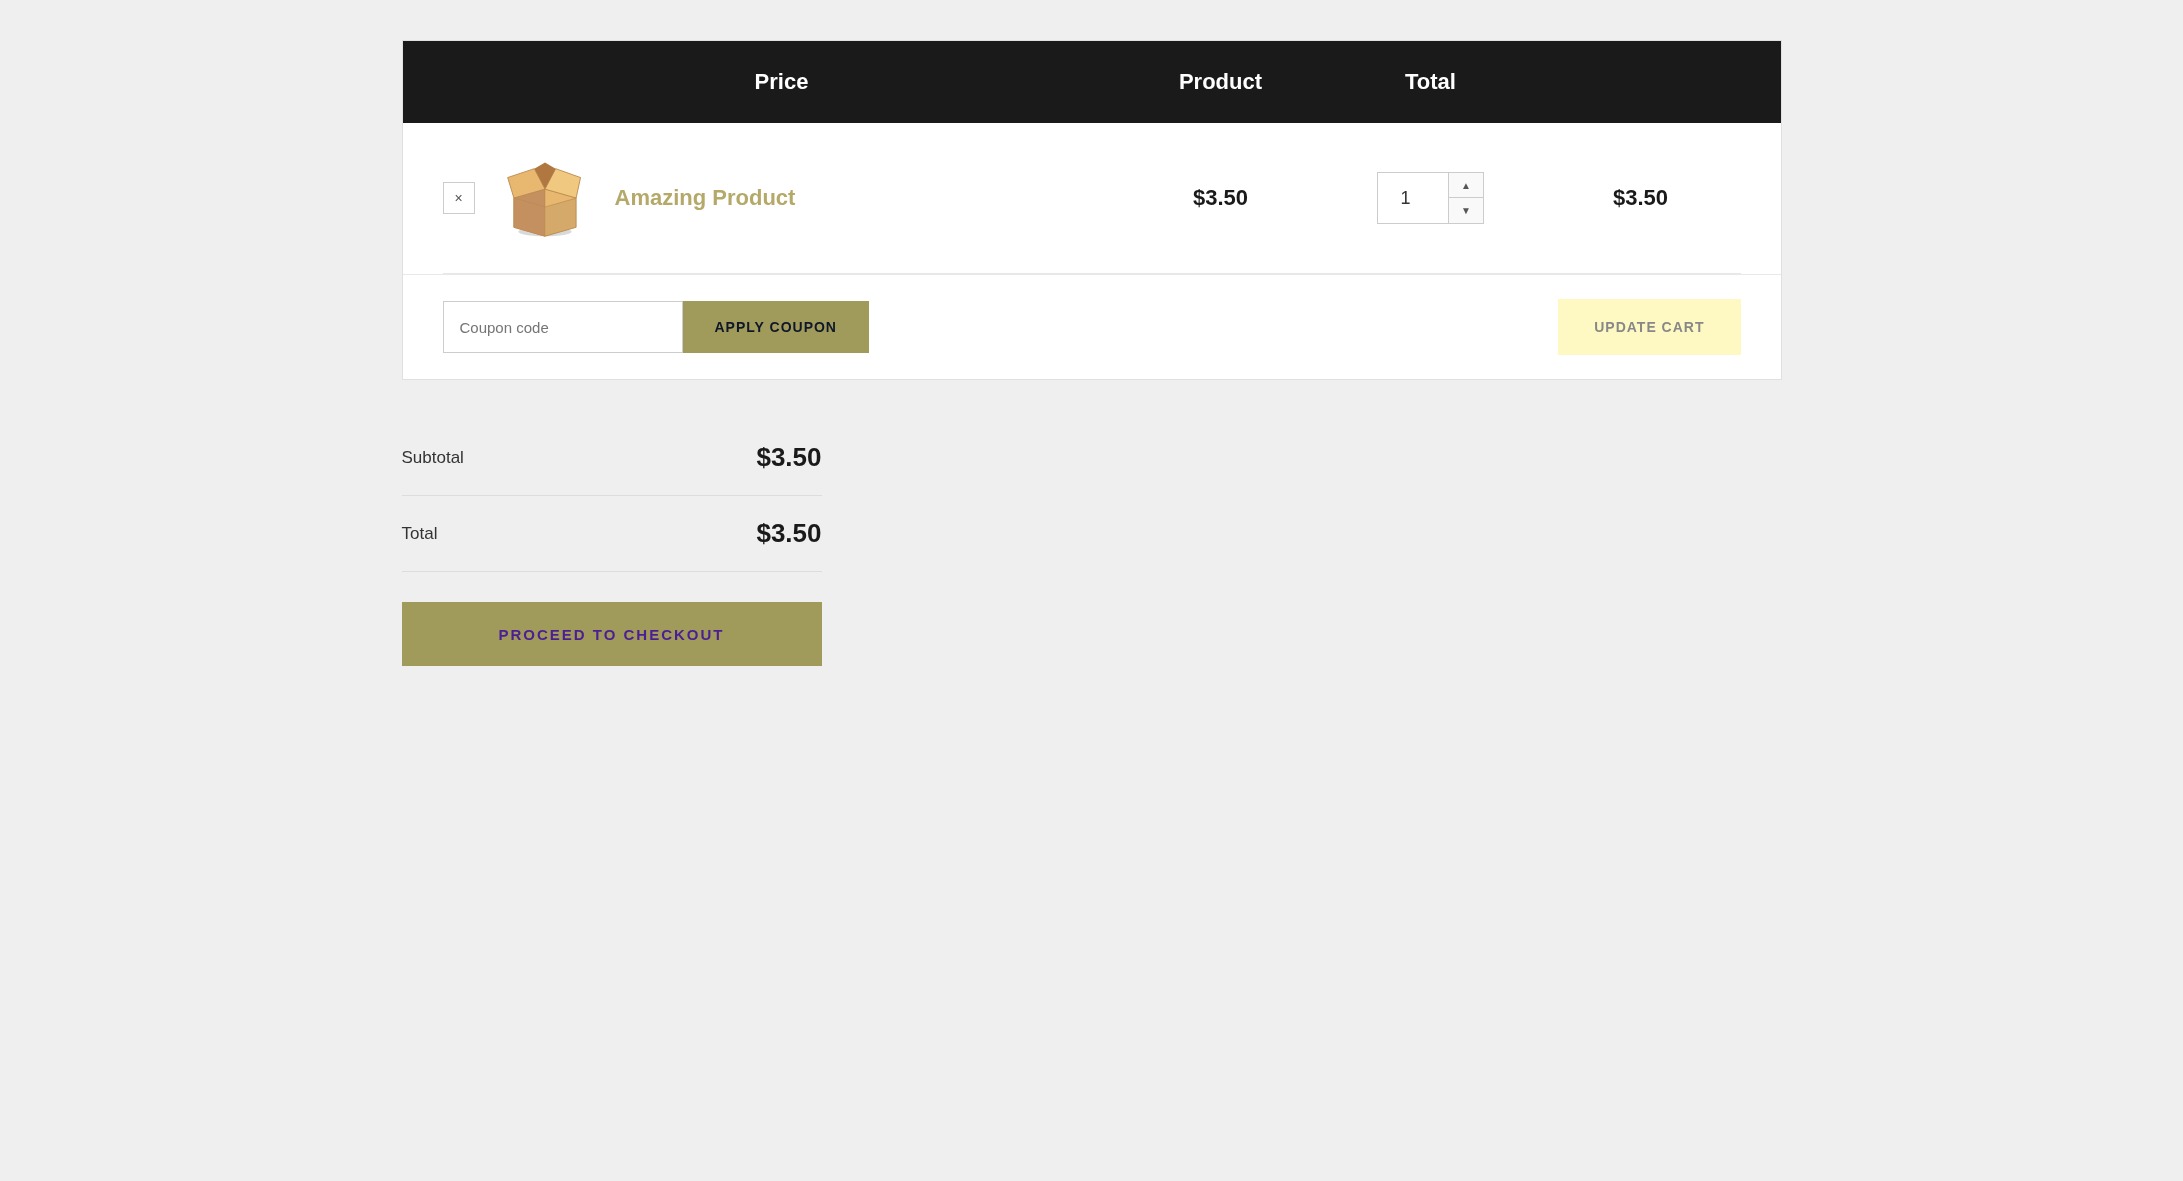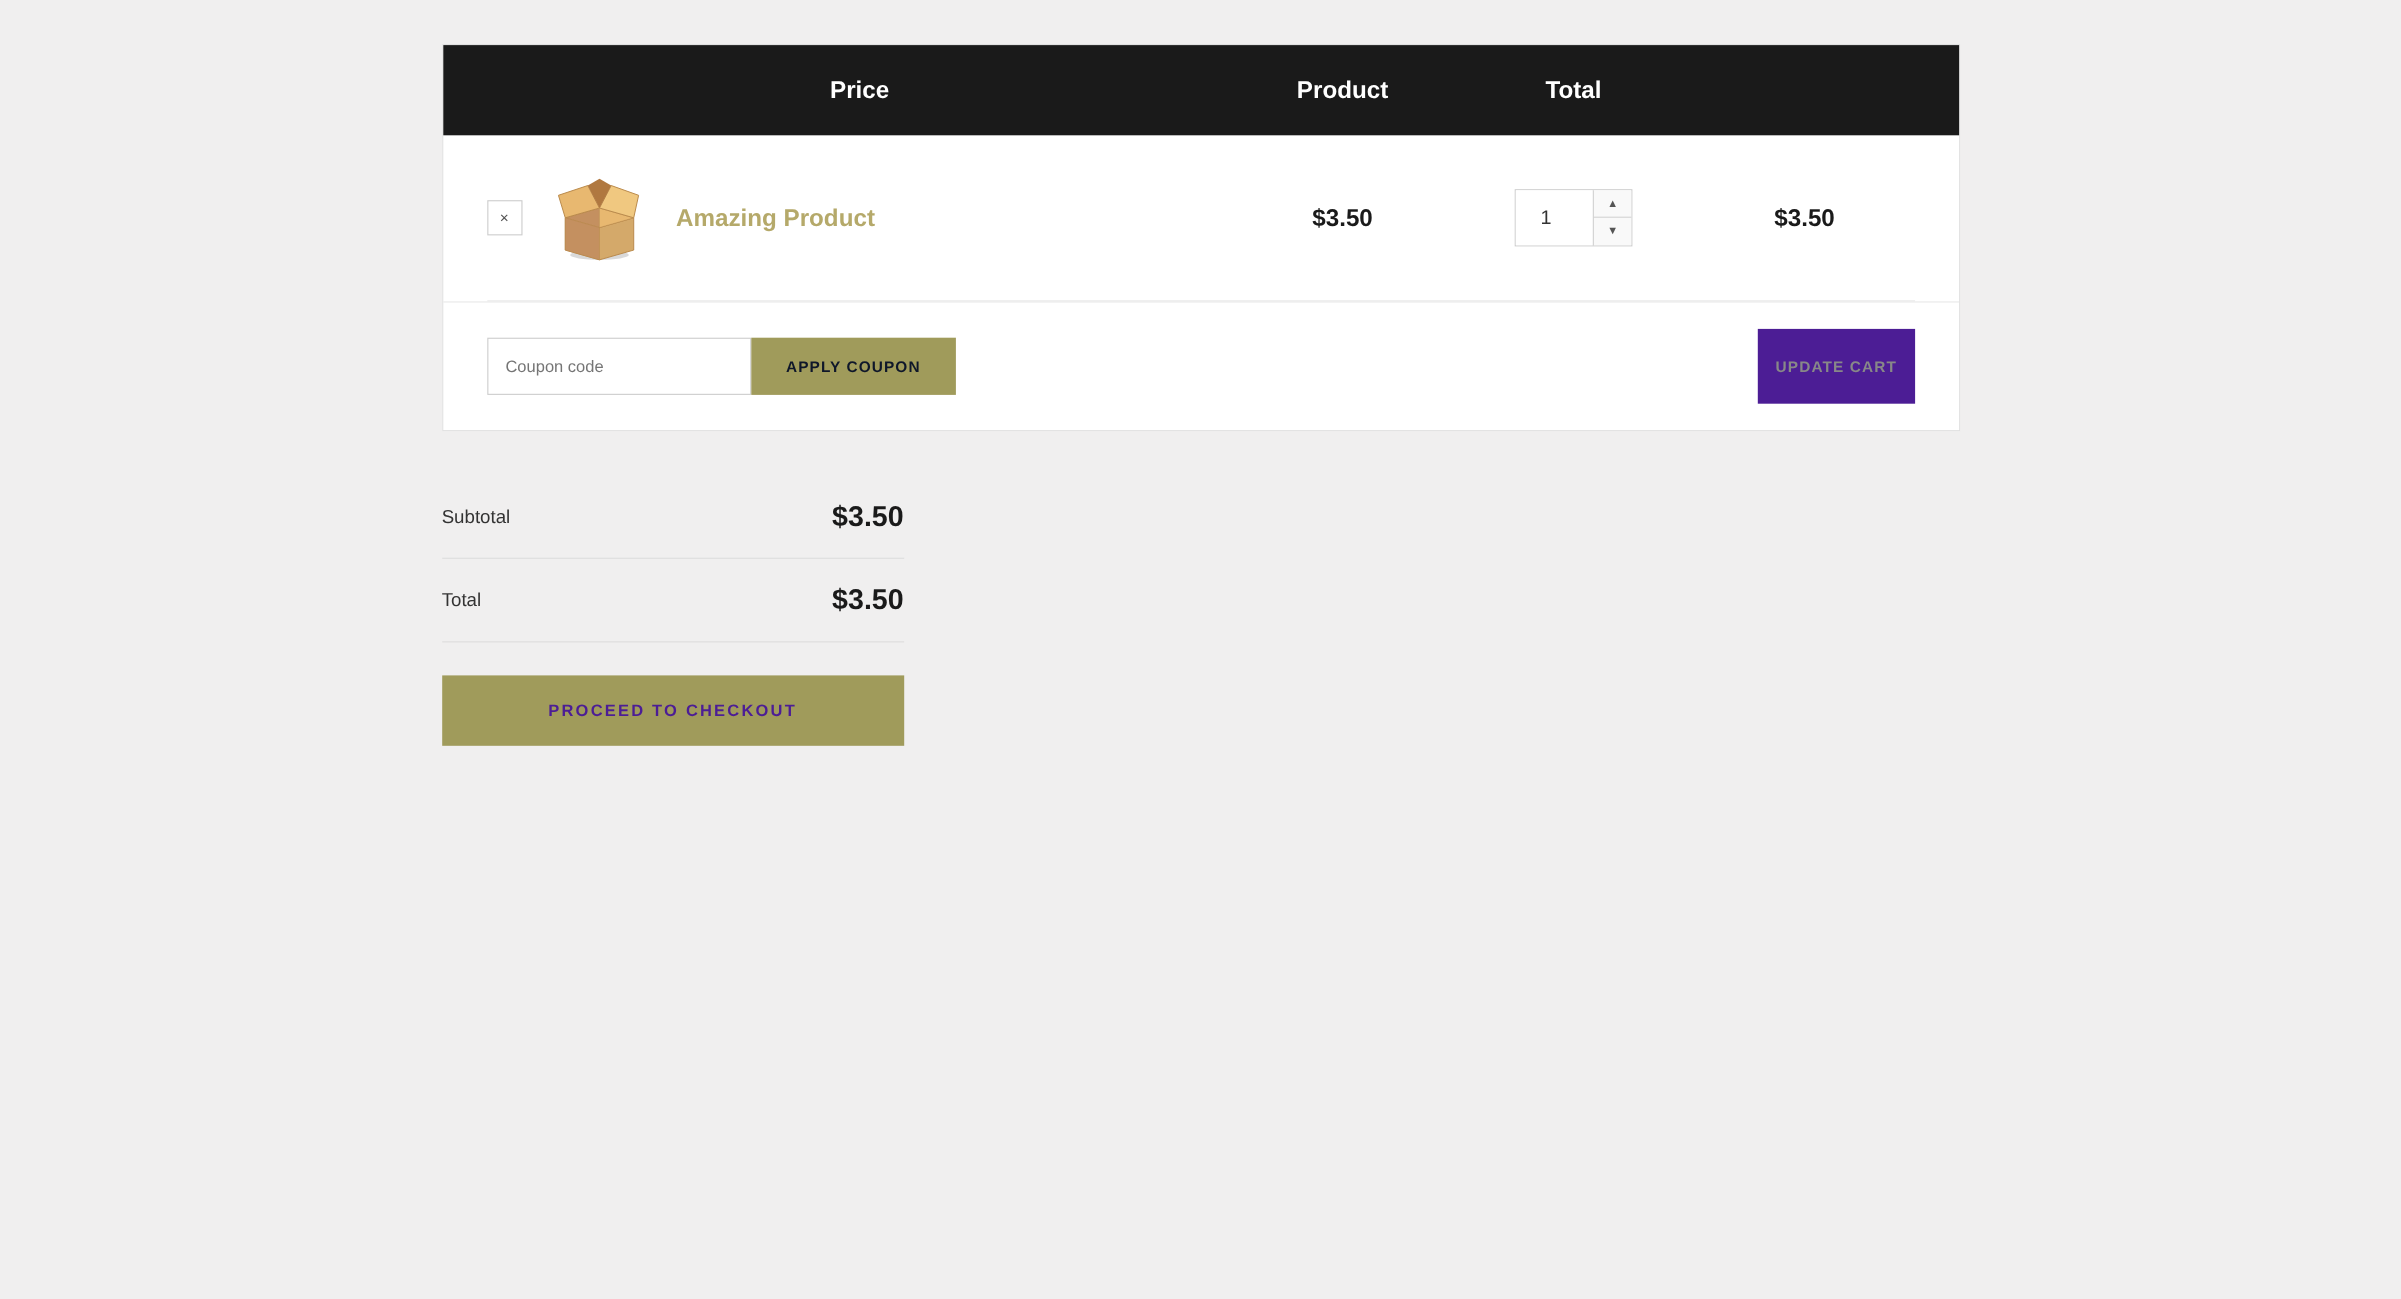--- a/index.html
+++ b/index.html
@@ -185,23 +185,23 @@
       border: none;
       color: #0f172a;
       font-size: 14px;
       font-weight: bold;
       letter-spacing: 1px;
       cursor: pointer;
       text-transform: uppercase;
     }
 
     .update-cart-btn {
-      height: 68px;
-      padding: 0 16px;
-      background-color: #4c1d95;
+      height: 56px;
+      padding: 0 36px;
+      background-color: #fef9c3;
       border: none;
       color: #888;
       font-size: 14px;
       font-weight: bold;
       letter-spacing: 1px;
       cursor: pointer;
       text-transform: uppercase;
     }
 
     .cart-totals {

